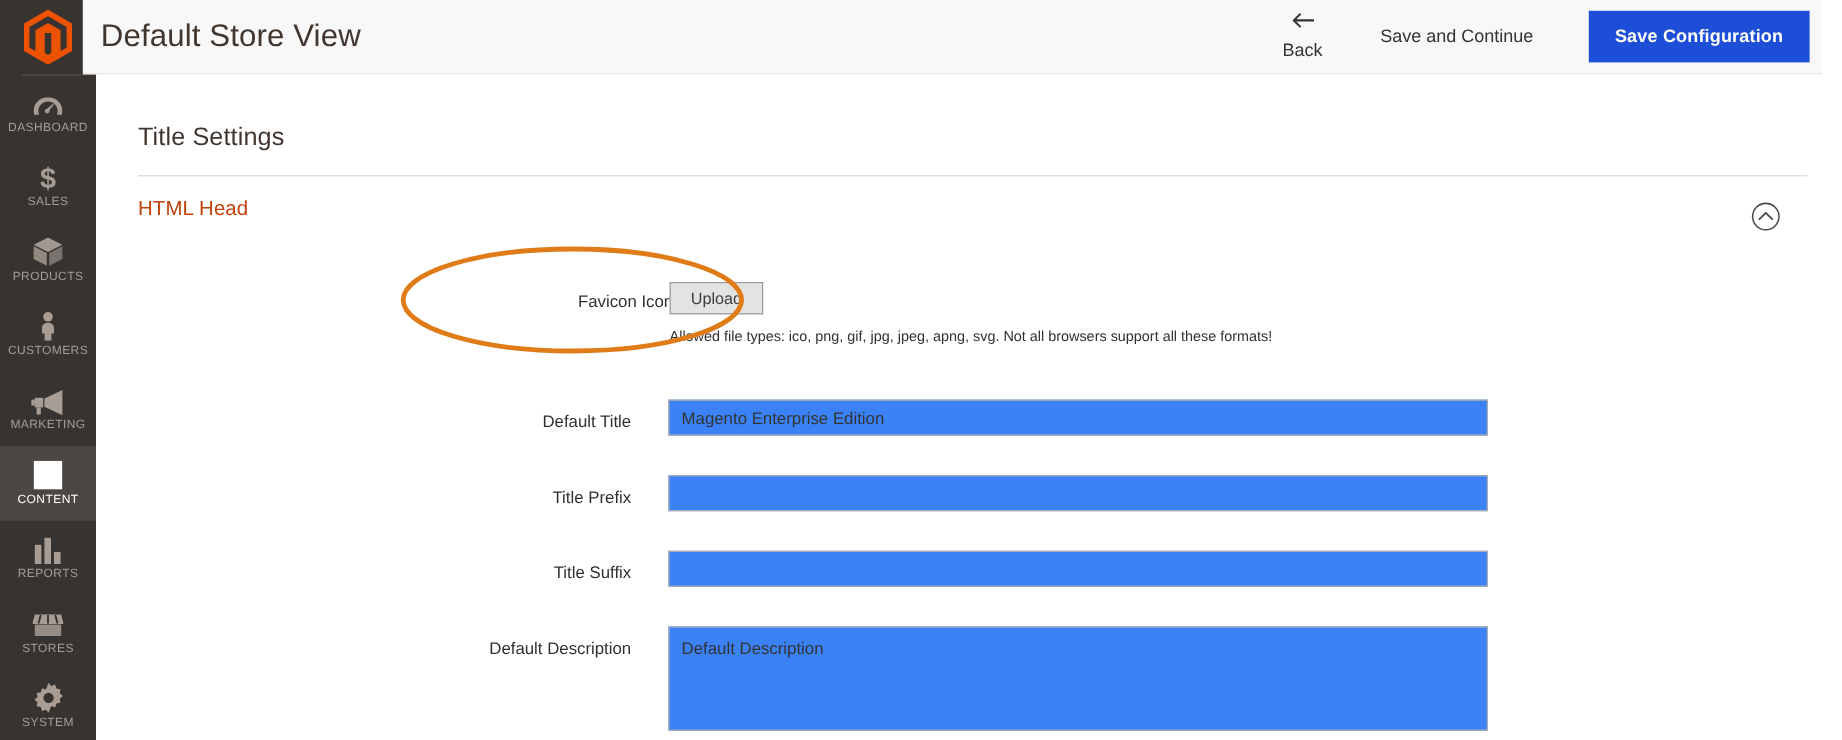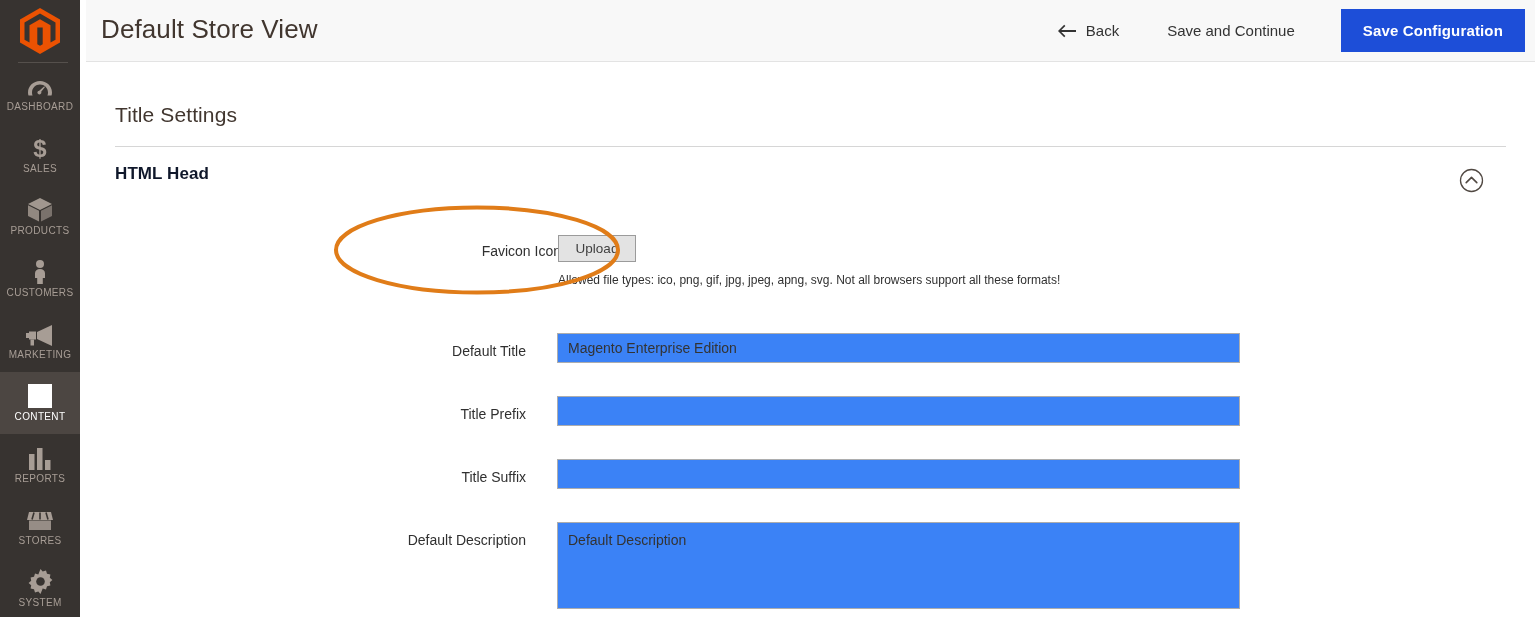--- a/index.html
+++ b/index.html
@@ -49,21 +49,21 @@
     line-height: 12px;
   }
   .nav-item.active { background: #4c4642; }
   .nav-item.active .nav-label { color: #ffffff; }
   .nav-item svg { display: block; }
   .nav-item .ic { fill: #a79d95; }
   .nav-item.active .ic { fill: #ffffff; }
 
   
   #page-header {
-    position: absolute; left: 86px; top: 0;
+    position: absolute; left: 69px; top: 0;
     width: 1449px; height: 62px;
     background: #f8f8f8;
     border-bottom: 1px solid #e3e3e3;
   }
   #page-title {
     position: absolute; left: 15px; top: 14px;
     font-size: 26px; font-weight: 400;
     color: #41362f;
     letter-spacing: .1px;
     white-space: nowrap;
@@ -74,20 +74,21 @@
     display: flex; align-items: center; gap: 0;
   }
   #back-button {
     display: flex; align-items: center; gap: 10px;
     background: none; border: none;
     font-family: inherit;
     font-size: 15px; color: #333333;
     cursor: pointer;
     padding: 8px 22px;
     white-space: nowrap;
+    flex-direction: column;
   }
   #back-button svg { display: block; }
   #save-continue-button {
     background: none; border: none;
     font-family: inherit;
     font-size: 15px; color: #333333;
     cursor: pointer;
     padding: 8px 26px;
     white-space: nowrap;
   }
@@ -116,22 +117,22 @@
     color: #41362f;
     letter-spacing: .1px;
   }
   #section-divider {
     position: absolute; left: 29px; top: 84px;
     width: 1391px; height: 1px;
     background: #d6d6d6;
   }
   #html-head-heading {
     position: absolute; left: 29px; top: 102px;
-    font-size: 17px; font-weight: bold;
-    color: #0f172a;
+    font-size: 17px; font-weight: normal;
+    color: #c2410c;
     letter-spacing: .1px;
   }
   #collapse-toggle {
     position: absolute; left: 1373px; top: 106px;
     width: 25px; height: 25px;
     cursor: pointer;
     background: none; border: none;
     padding: 0;
   }
 

